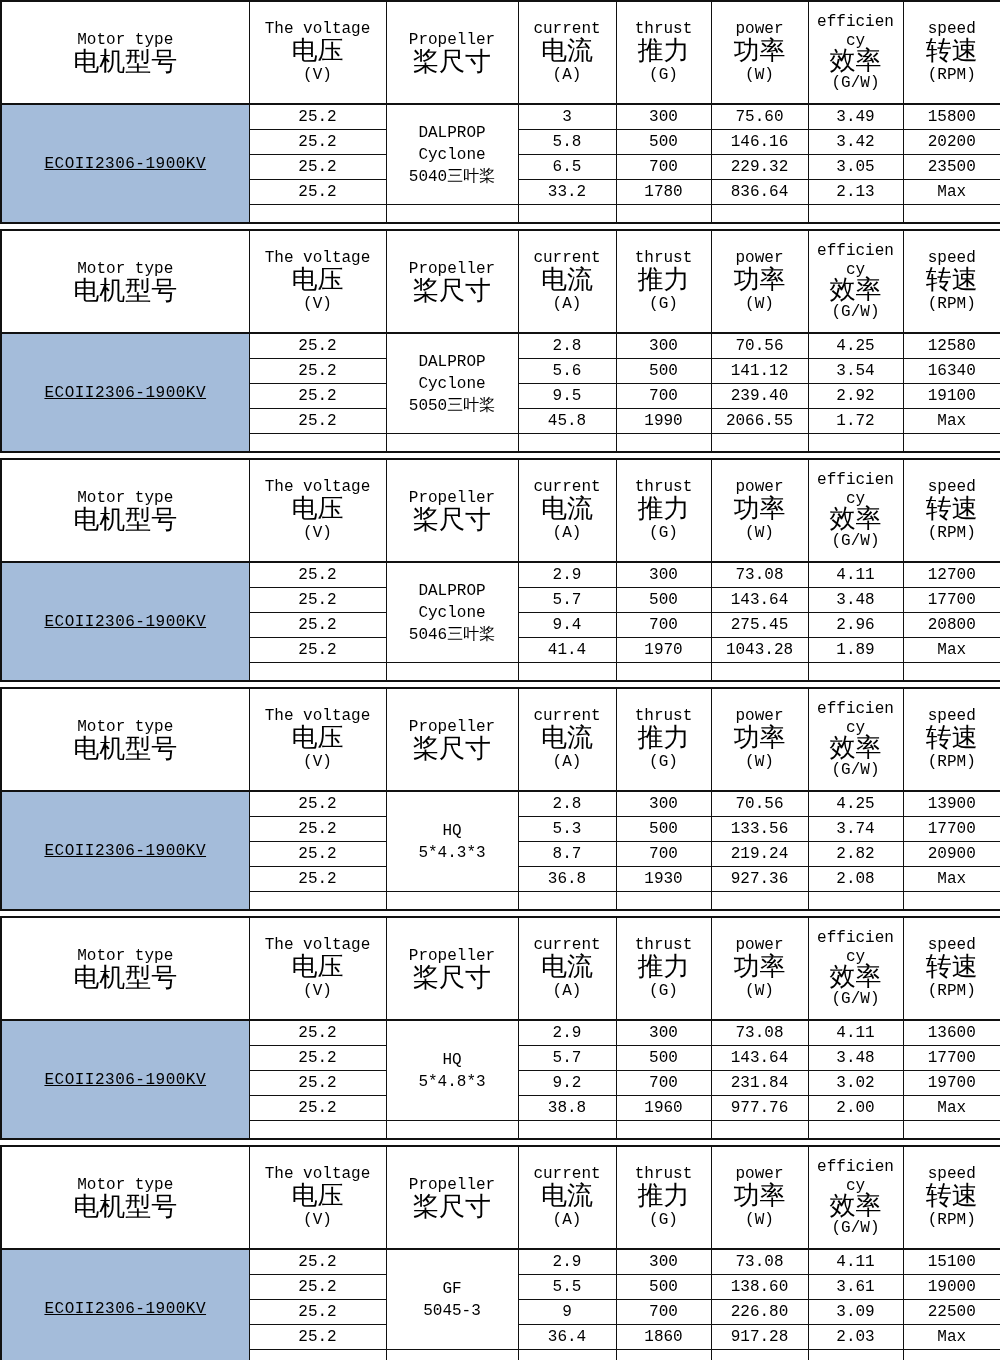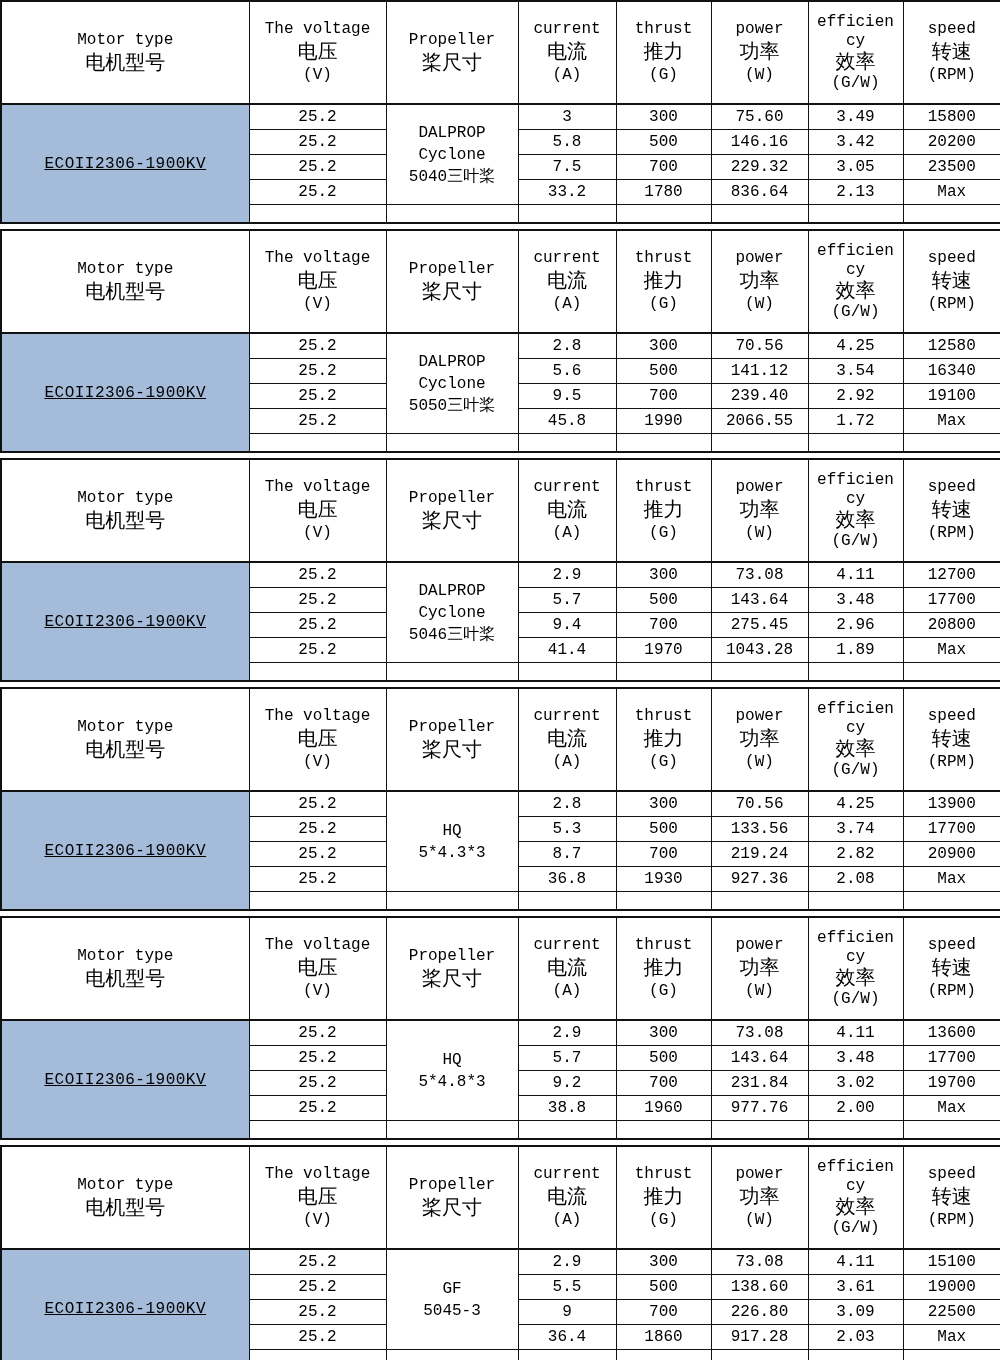--- a/index.html
+++ b/index.html
@@ -29,21 +29,21 @@
     border-bottom: 2px solid #111;
     height: 101px;
   }
   .hstack {
     display: flex;
     flex-direction: column;
     justify-content: center;
     align-items: center;
   }
   .h-en  { font-size: 16px; line-height: 21px; white-space: nowrap; }
-  .h-zh  { font-size: 20px; line-height: 25px; white-space: nowrap; }
+  .h-zh  { font-size: 26px; line-height: 25px; white-space: nowrap; }
   .h-unit{ font-size: 16px; line-height: 21px; white-space: nowrap; }
   .eff .h-en { line-height: 19px; }
   .eff .h-zh { line-height: 23px; }
   .eff .h-unit { line-height: 19px; }
   tr.drow td {
     height: 24px;
     font-size: 16px;
   }
   tr.erow td { height: 17px; }
   td.motor-cell {
@@ -145,21 +145,21 @@
       <tr class="drow">
         <td>25.2</td>
         <td>5.8</td>
         <td>500</td>
         <td>146.16</td>
         <td>3.42</td>
         <td>20200</td>
       </tr>
       <tr class="drow">
         <td>25.2</td>
-        <td>7.5</td>
+        <td>6.5</td>
         <td>700</td>
         <td>229.32</td>
         <td>3.05</td>
         <td>23500</td>
       </tr>
       <tr class="drow">
         <td>25.2</td>
         <td>33.2</td>
         <td>1780</td>
         <td>836.64</td>

